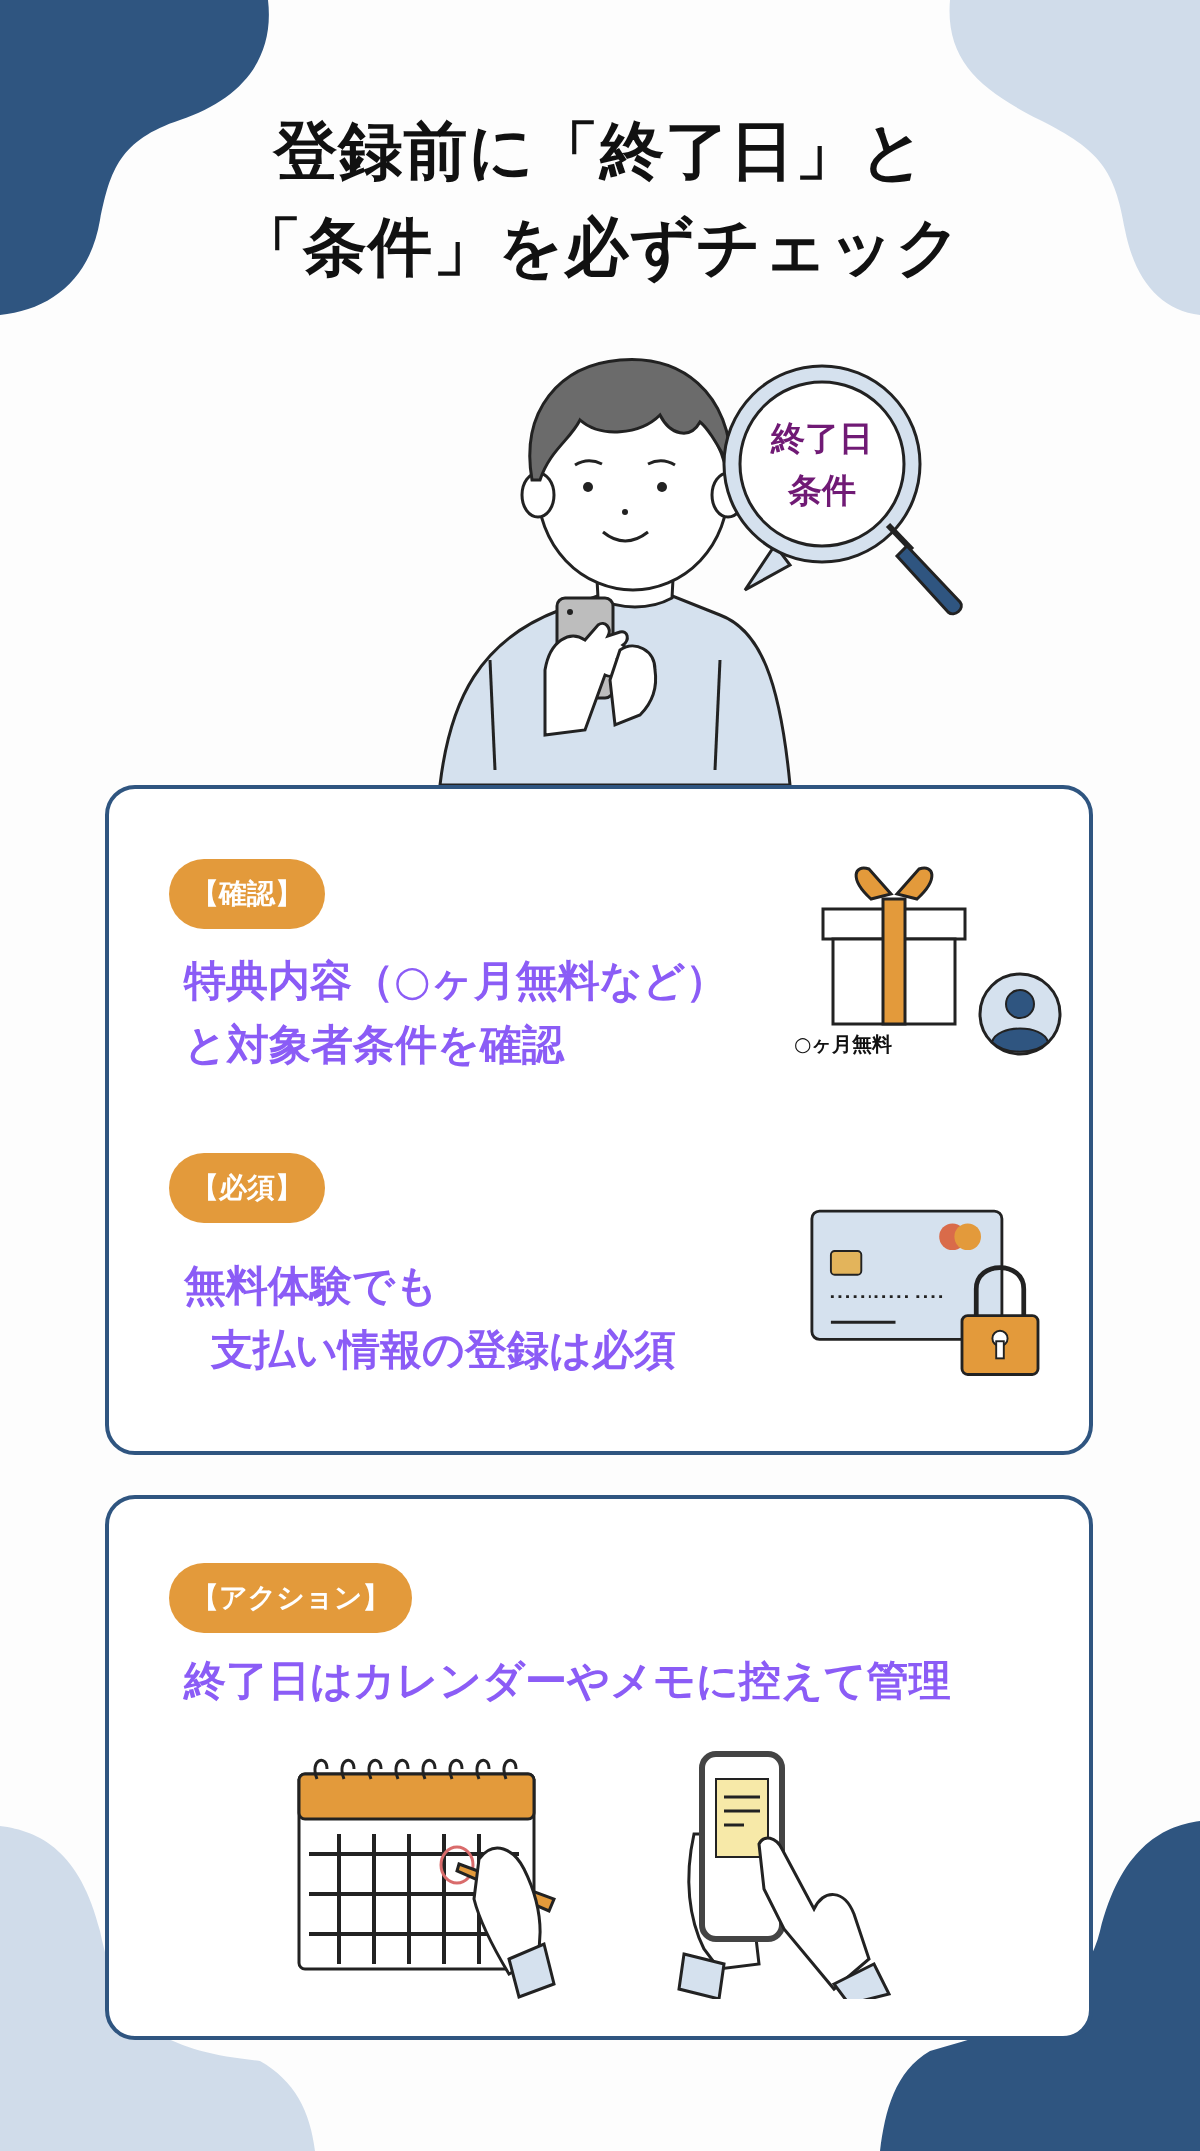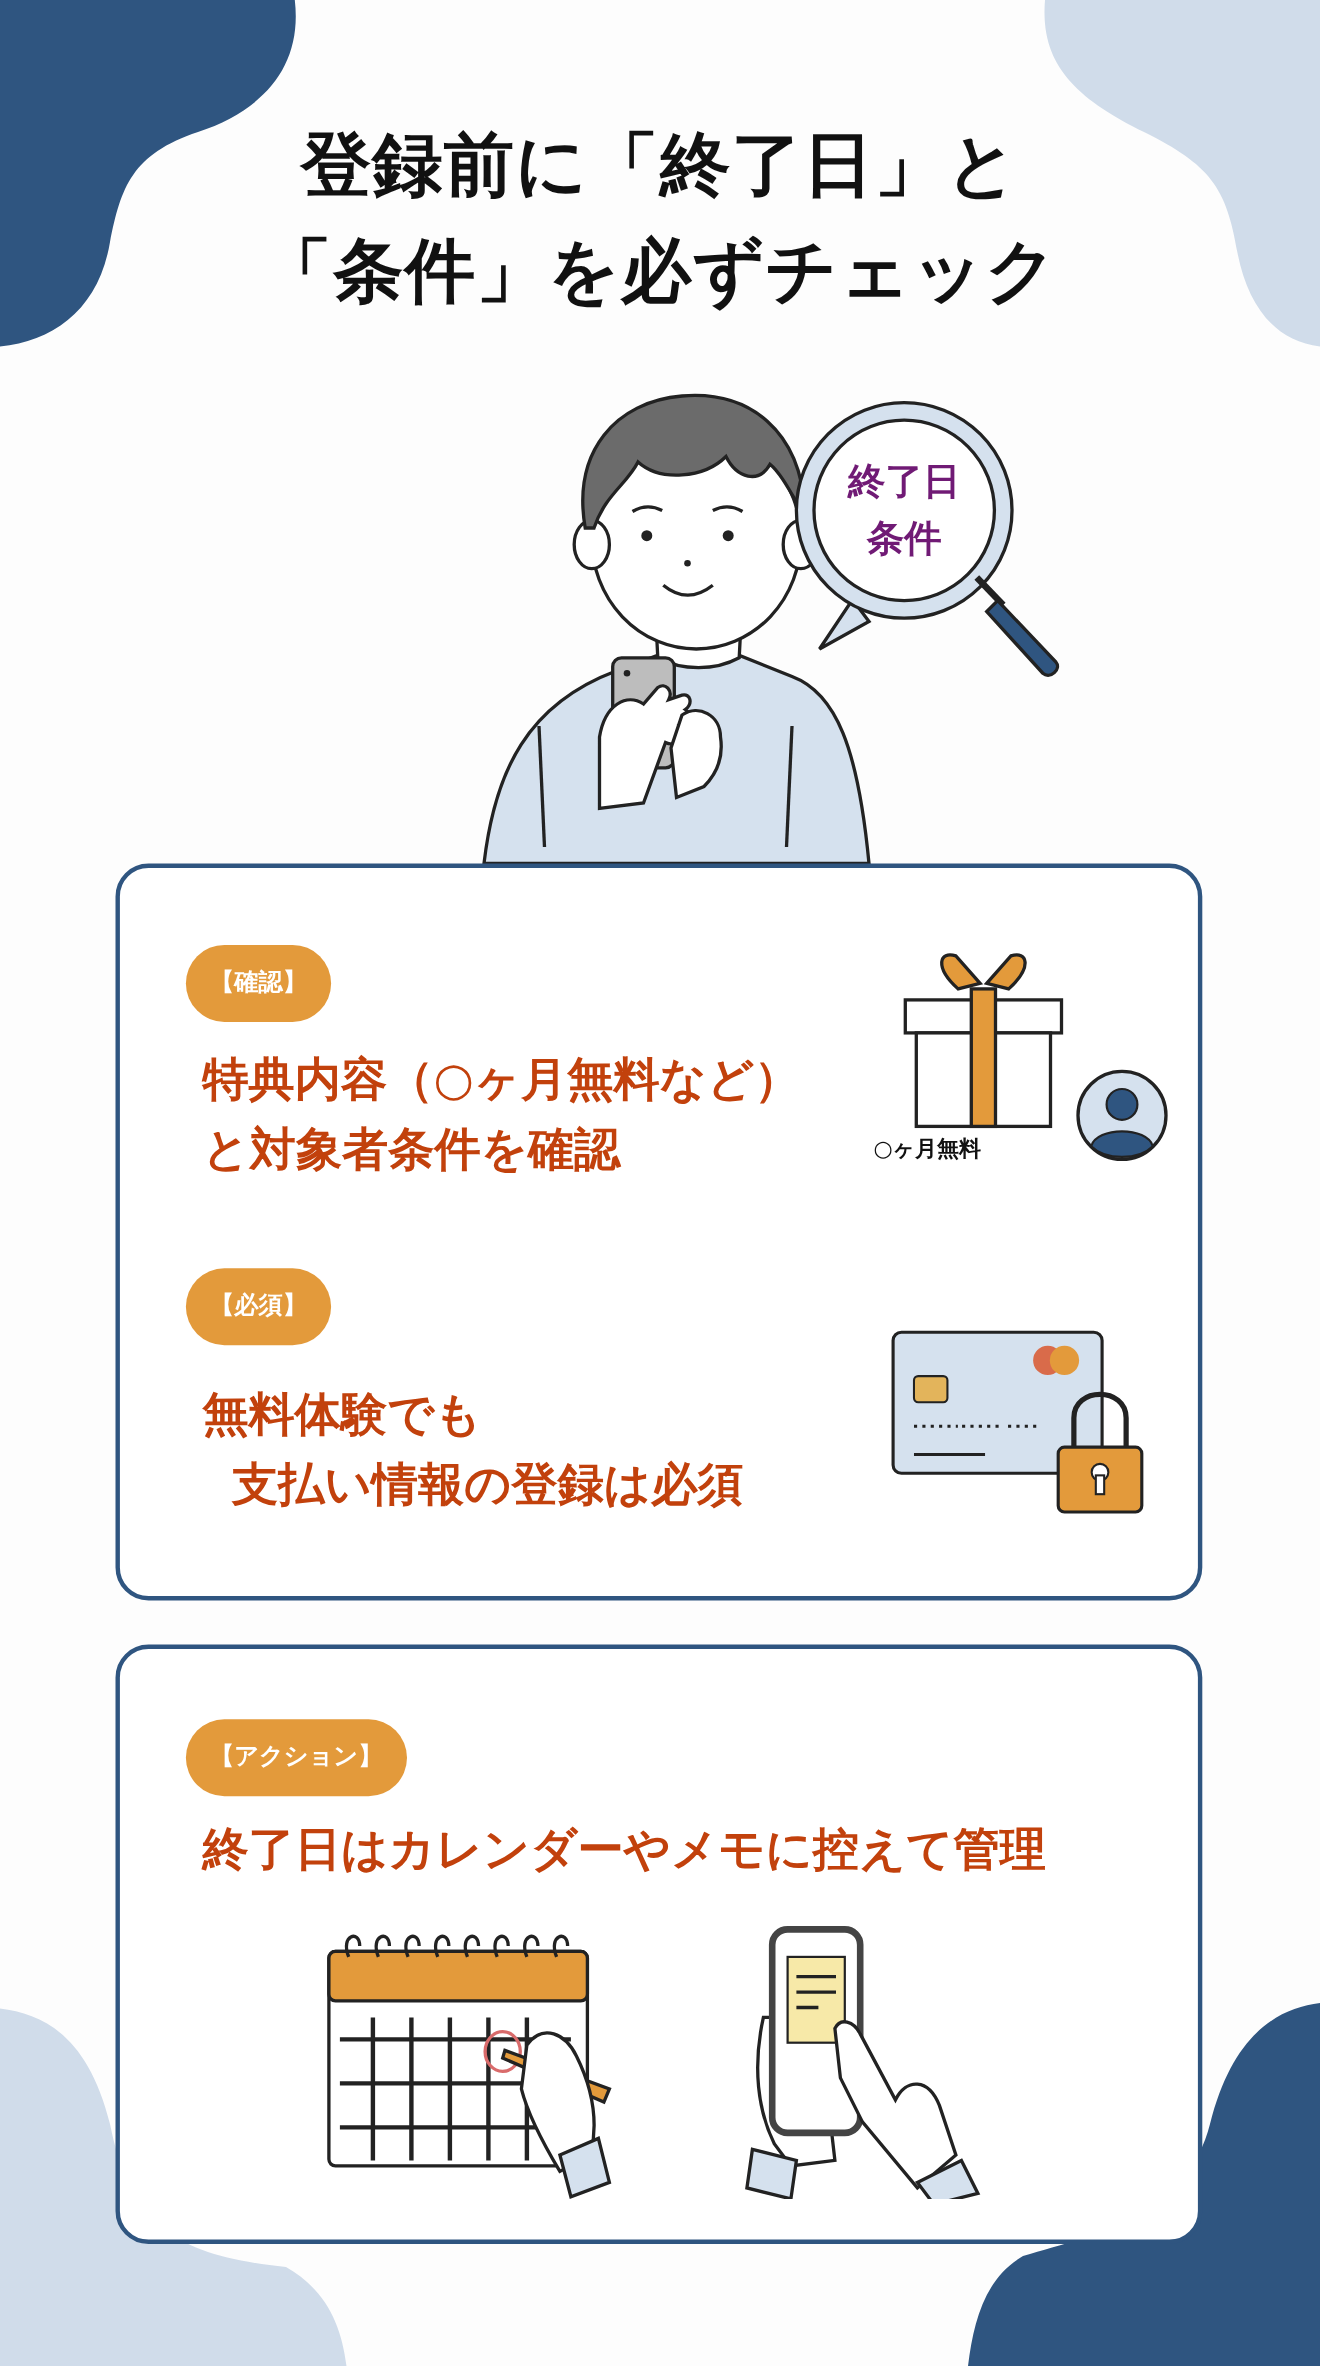--- a/index.html
+++ b/index.html
@@ -3,22 +3,22 @@
 <meta charset="utf-8">
 <style>
   html,body{margin:0;padding:0;}
   body{width:1200px;height:2151px;position:relative;overflow:hidden;background:#fdfdfd;font-family:"DejaVu Sans","Liberation Sans",sans-serif;}
   .blob{position:absolute;}
   .title{position:absolute;left:0;top:103px;width:1200px;text-align:center;font-weight:bold;font-size:64px;line-height:96px;color:#111;letter-spacing:1px;}
   .hero{position:absolute;left:420px;top:340px;width:580px;height:450px;}
   .card{position:absolute;left:105px;width:988px;background:#fff;border:4px solid #2f5580;border-radius:30px;box-sizing:border-box;}
   .card1{top:785px;height:670px;}
   .card2{top:1495px;height:545px;}
-  .pill{position:absolute;height:70px;line-height:70px;background:#e39a3b;color:#fff;font-weight:bold;font-size:22px;border-radius:36px;padding:0 22px;}
-  .text{position:absolute;font-weight:bold;font-size:42px;line-height:64px;color:#c2410c;white-space:nowrap;}
+  .pill{position:absolute;height:70px;line-height:70px;background:#e39a3b;color:#fff;font-weight:bold;font-size:28px;border-radius:36px;padding:0 22px;}
+  .text{position:absolute;font-weight:bold;font-size:42px;line-height:64px;color:#8b5cf6;white-space:nowrap;}
   .icon{position:absolute;}
   .small-label{position:absolute;font-weight:bold;font-size:20px;color:#111;white-space:nowrap;}
 </style>
 </head>
 <body>
 
 <svg class="blob" style="left:0;top:0" width="280" height="320" viewBox="0 0 280 320">
   <path d="M0 0 L268 0 C275 60 240 100 180 120 C120 140 110 170 100 220 C90 280 50 310 0 315 Z" fill="#2f5580"></path>
 </svg>
 <svg class="blob" style="right:0;top:0" width="280" height="320" viewBox="0 0 280 320">

